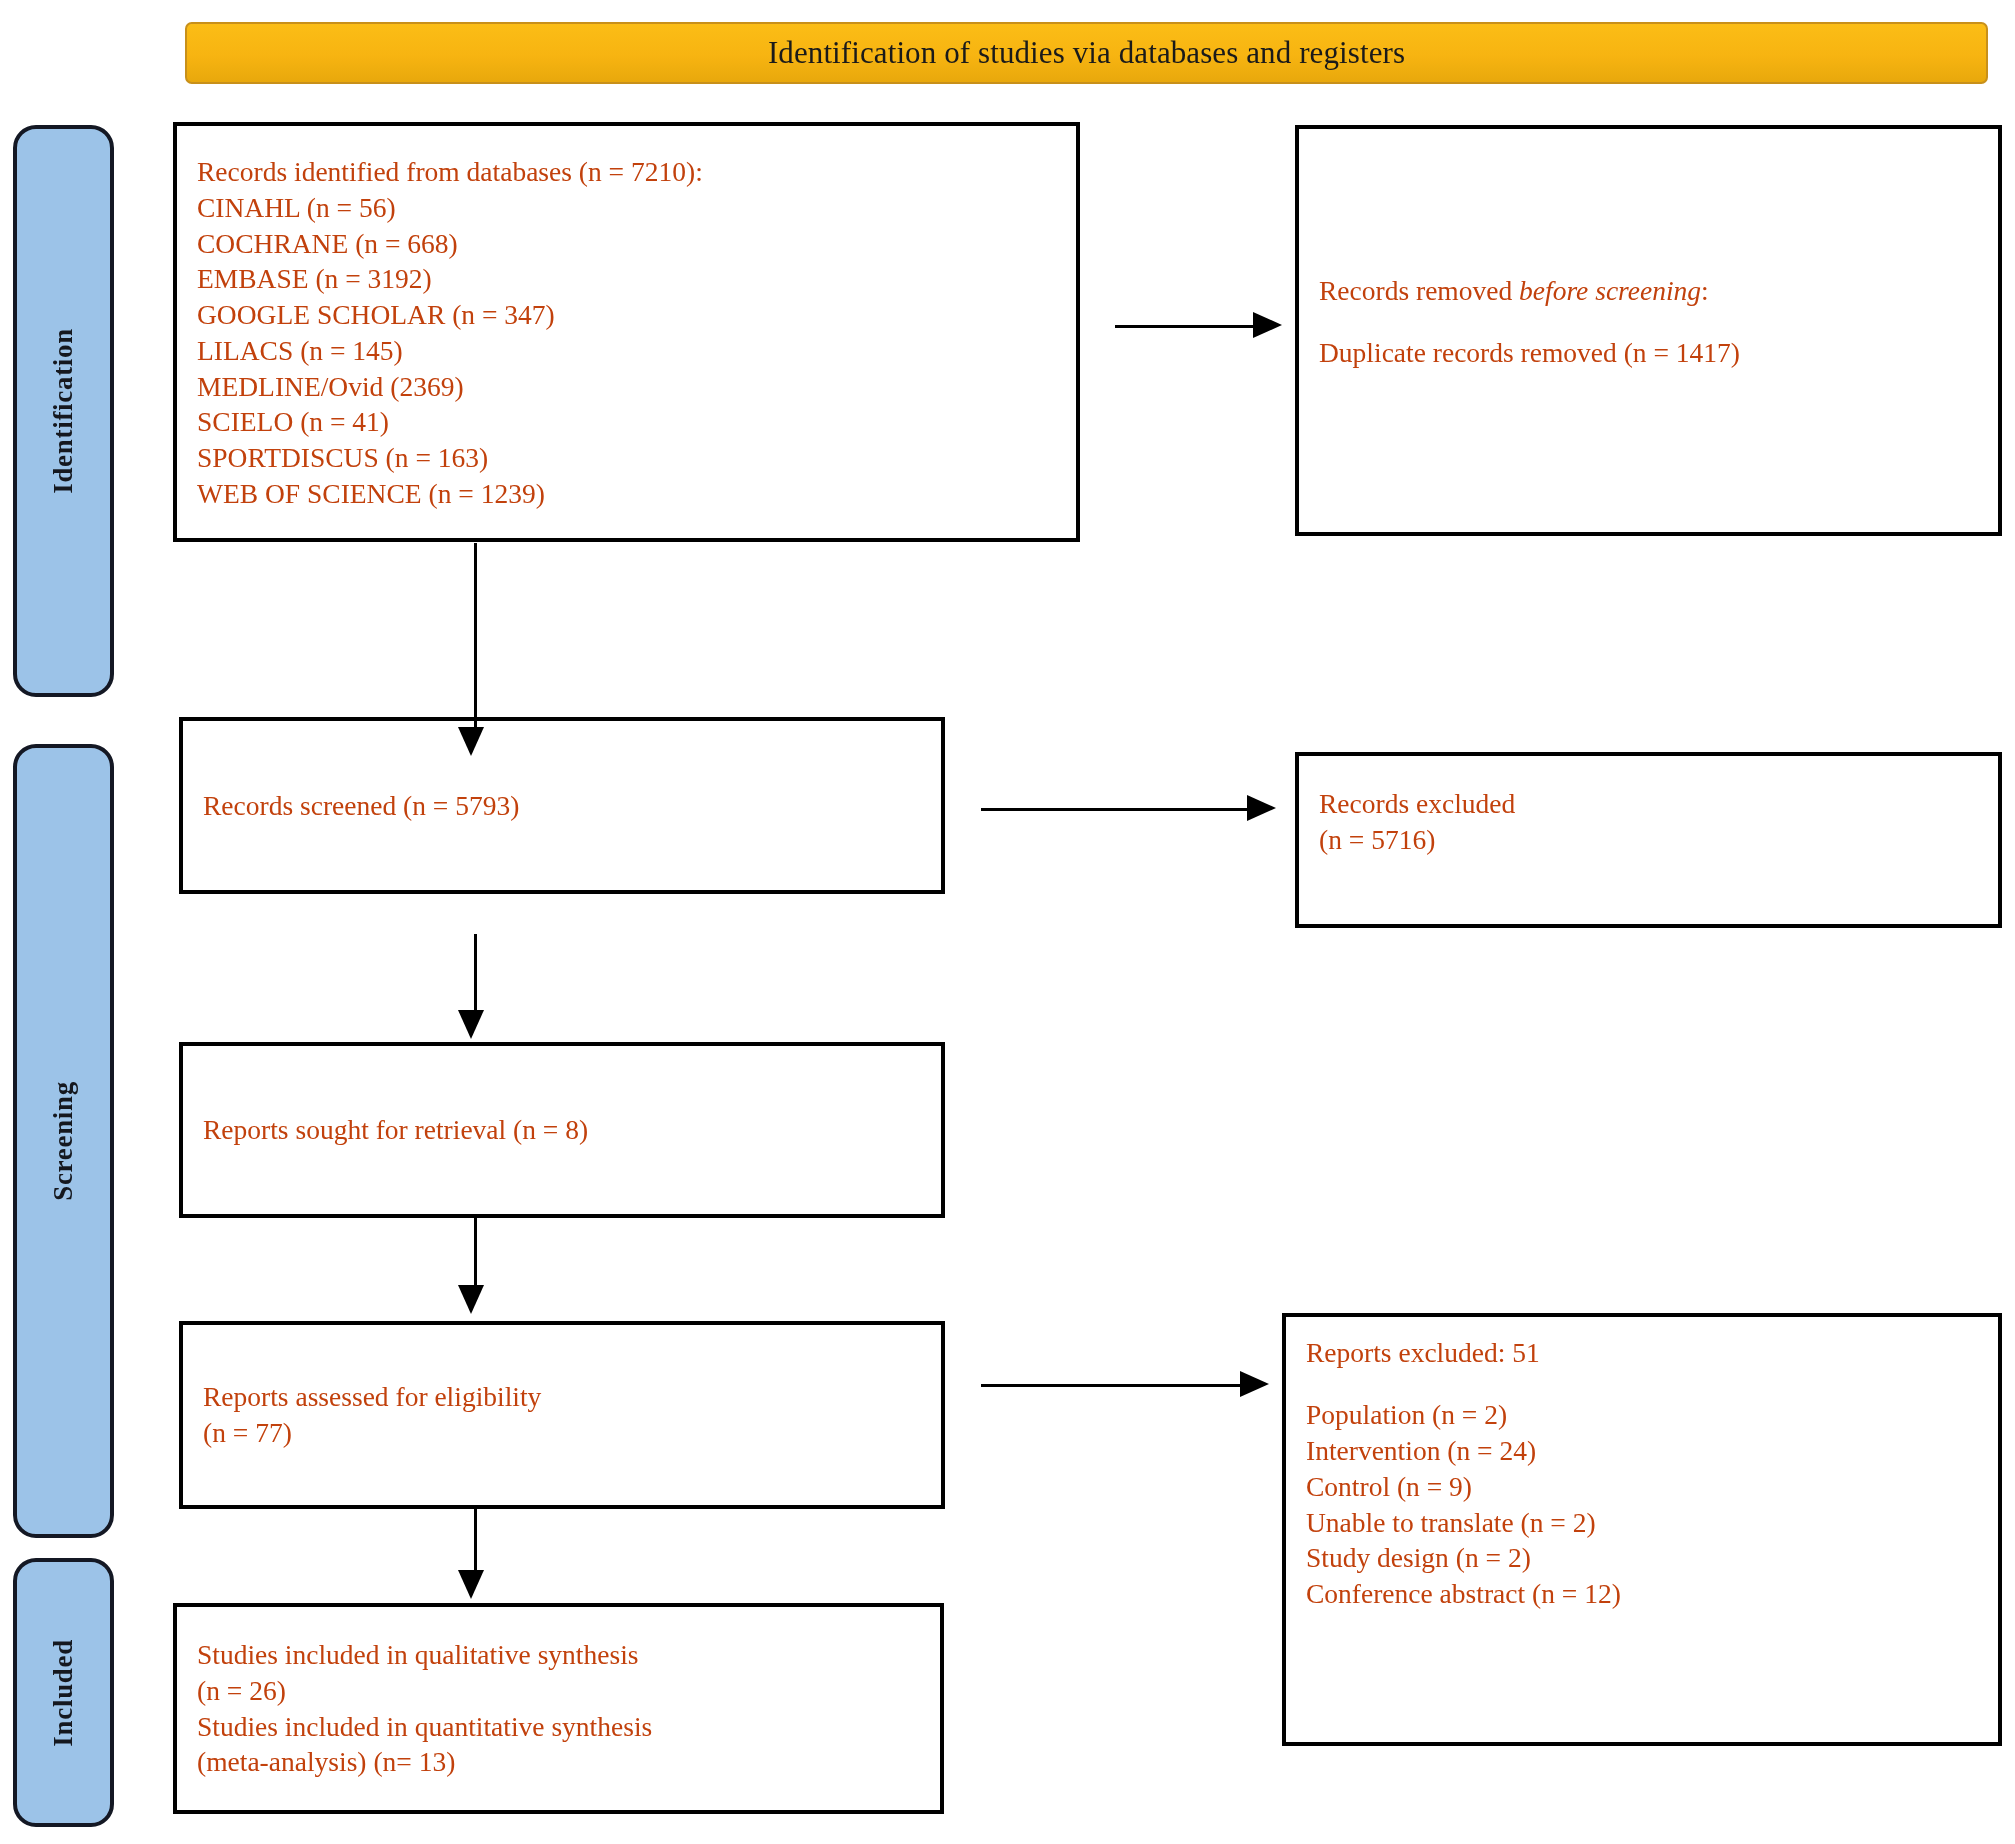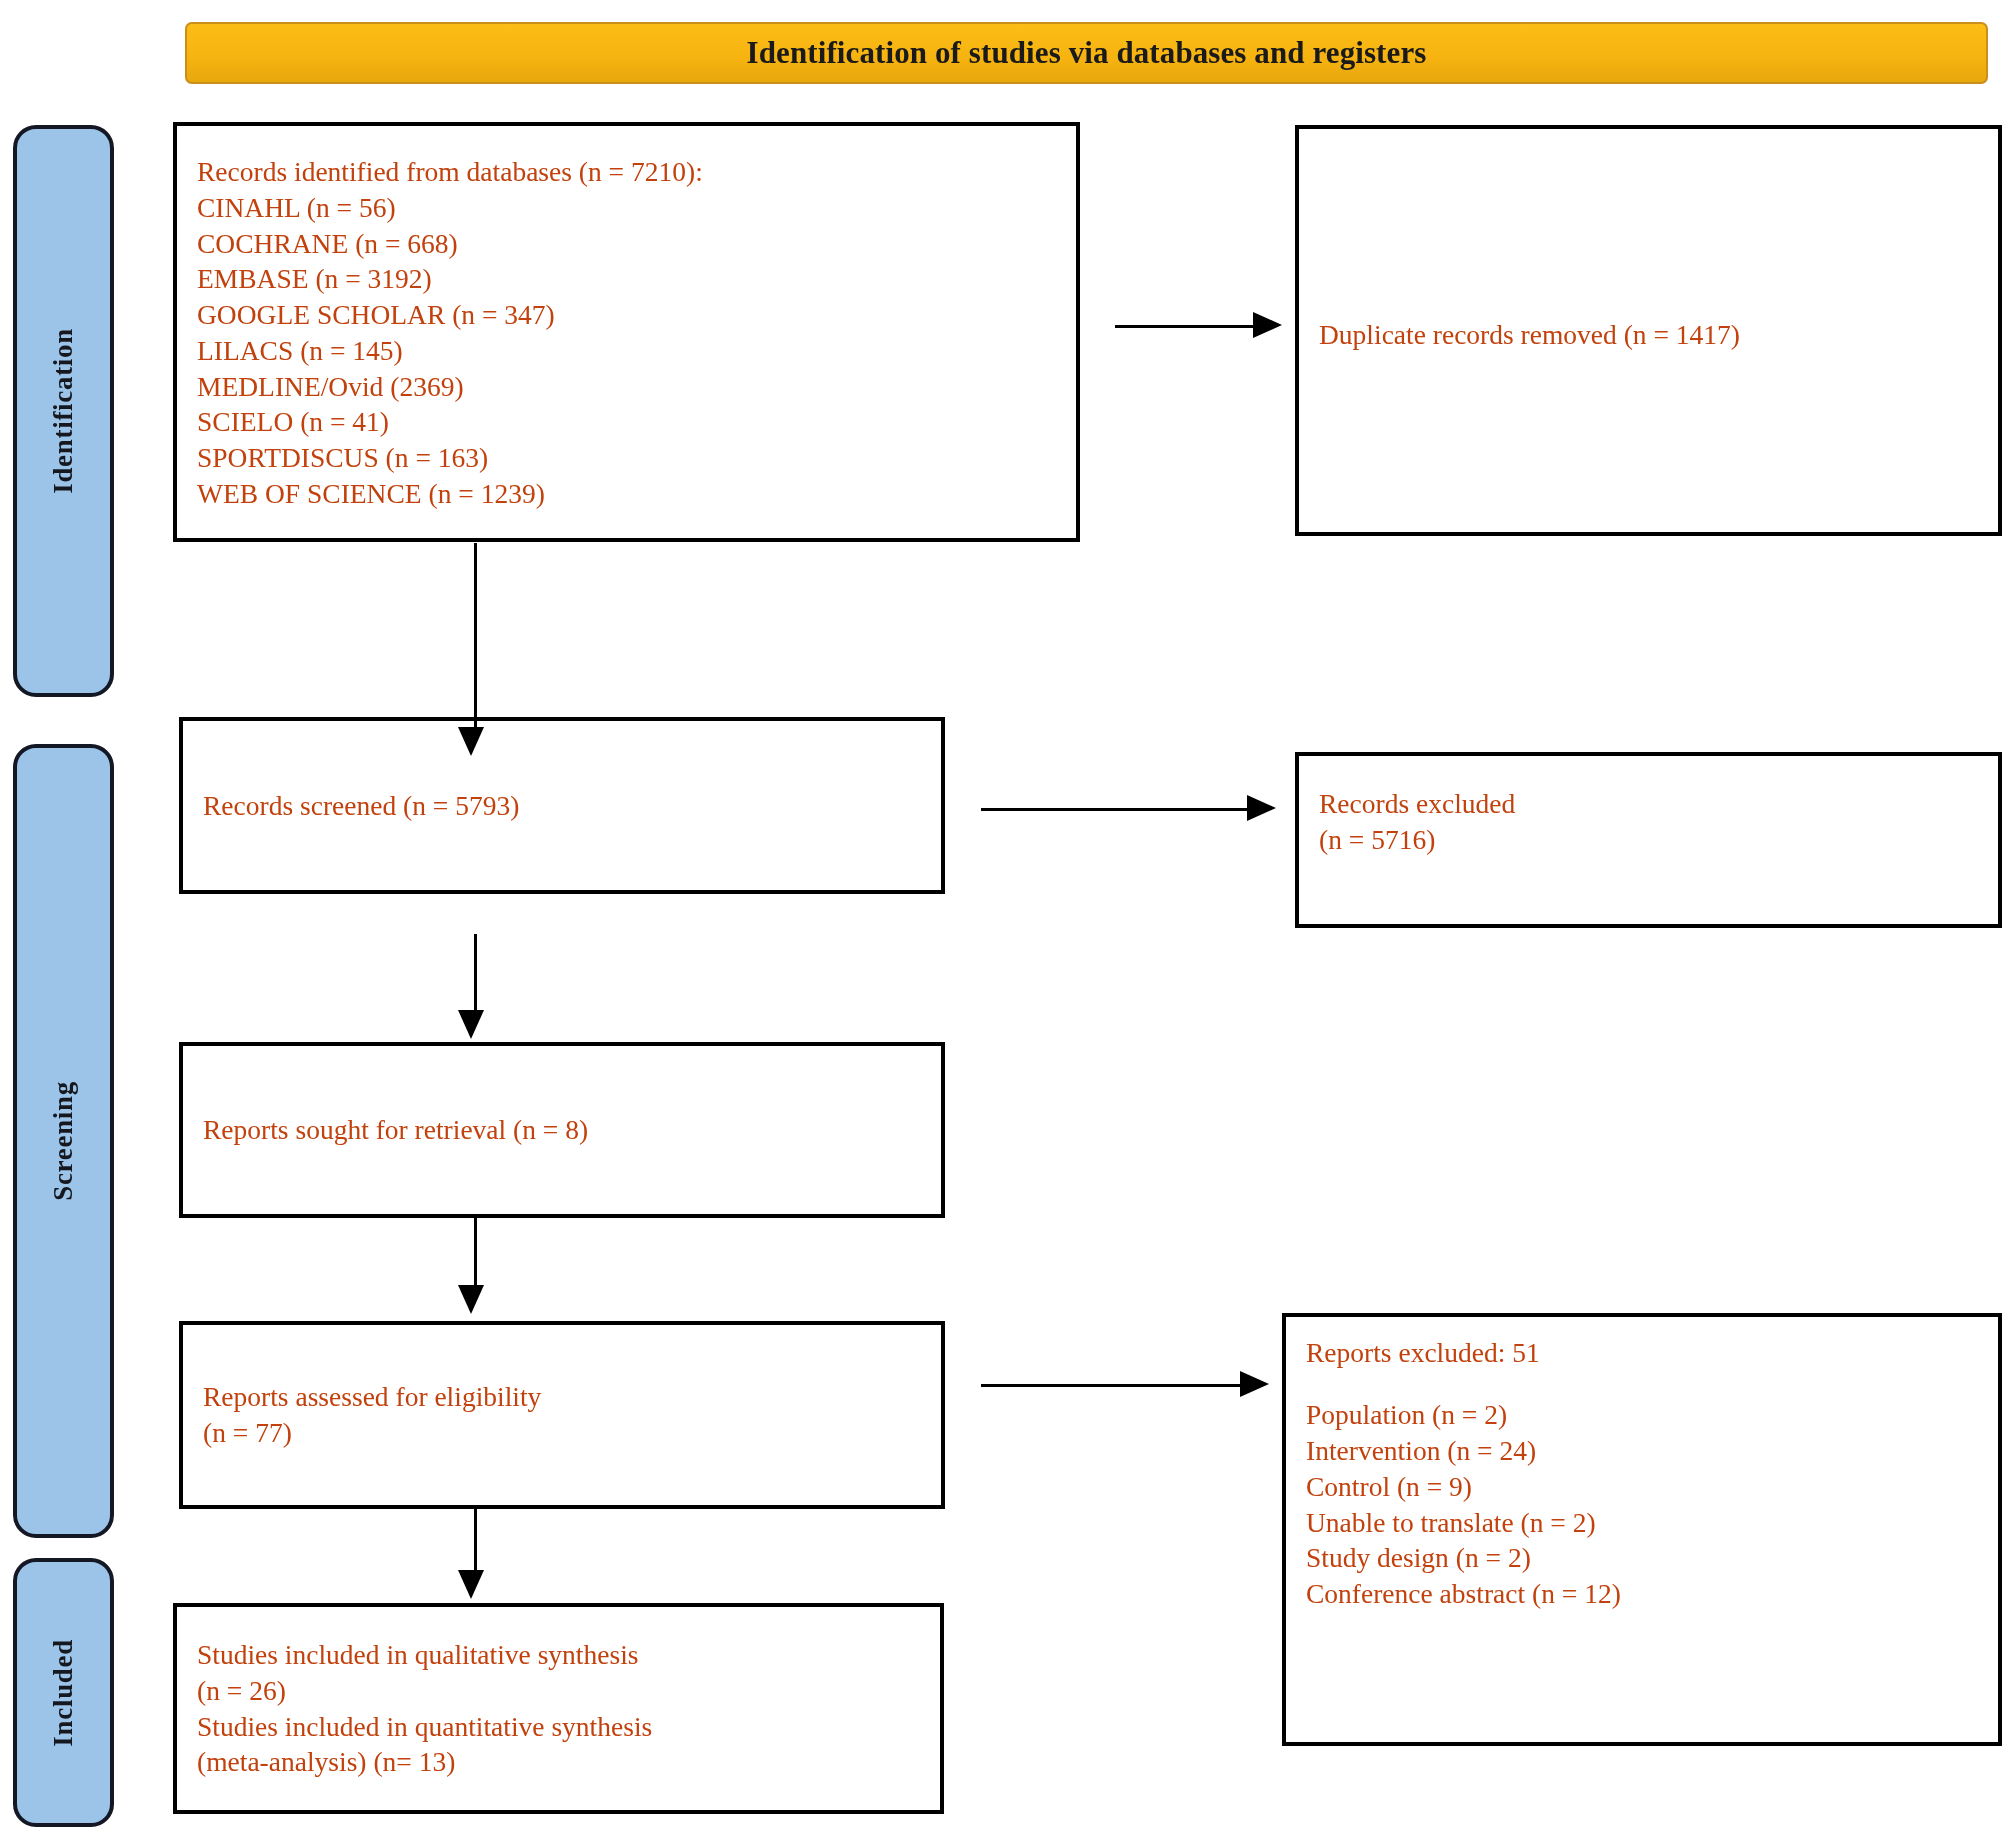--- a/index.html
+++ b/index.html
@@ -26,21 +26,21 @@
     background: linear-gradient(180deg, #FBBD16 0%, #F7B411 55%, #E8A80C 100%);
     border: 2px solid #C8901A;
     border-radius: 6.7px;
     box-sizing: border-box;
     display: flex;
     align-items: center;
     justify-content: center;
   }
   #title-banner .banner-text {
     font-size: 31px;
-    font-weight: bold;
+    font-weight: normal;
     letter-spacing: 0.1px;
     color: #1a1a1a;
     white-space: nowrap;
   }
 
   
   .stage-tab {
     position: absolute;
     background: #9CC3E8;
     border: 4.7px solid #141824;
@@ -150,20 +150,21 @@
   <div class="line">EMBASE (n = 3192)</div>
   <div class="line">GOOGLE SCHOLAR (n = 347)</div>
   <div class="line">LILACS (n = 145)</div>
   <div class="line">MEDLINE/Ovid (2369)</div>
   <div class="line">SCIELO (n = 41)</div>
   <div class="line">SPORTDISCUS (n = 163)</div>
   <div class="line">WEB OF SCIENCE (n = 1239)</div>
 </div>
 
 <div id="box-records-removed" class="flow-box">
+  <div class="line"><span>Records removed </span><span class="italic" style="font-style:italic">before screening</span><span>:</span></div>
   <div class="spacer"></div>
   <div class="line">Duplicate records removed (n = 1417)</div>
 </div>
 
 <div id="box-records-screened" class="flow-box">
   <div class="line">Records screened (n = 5793)</div>
 </div>
 
 <div id="box-records-excluded" class="flow-box">
   <div class="line">Records excluded</div>

